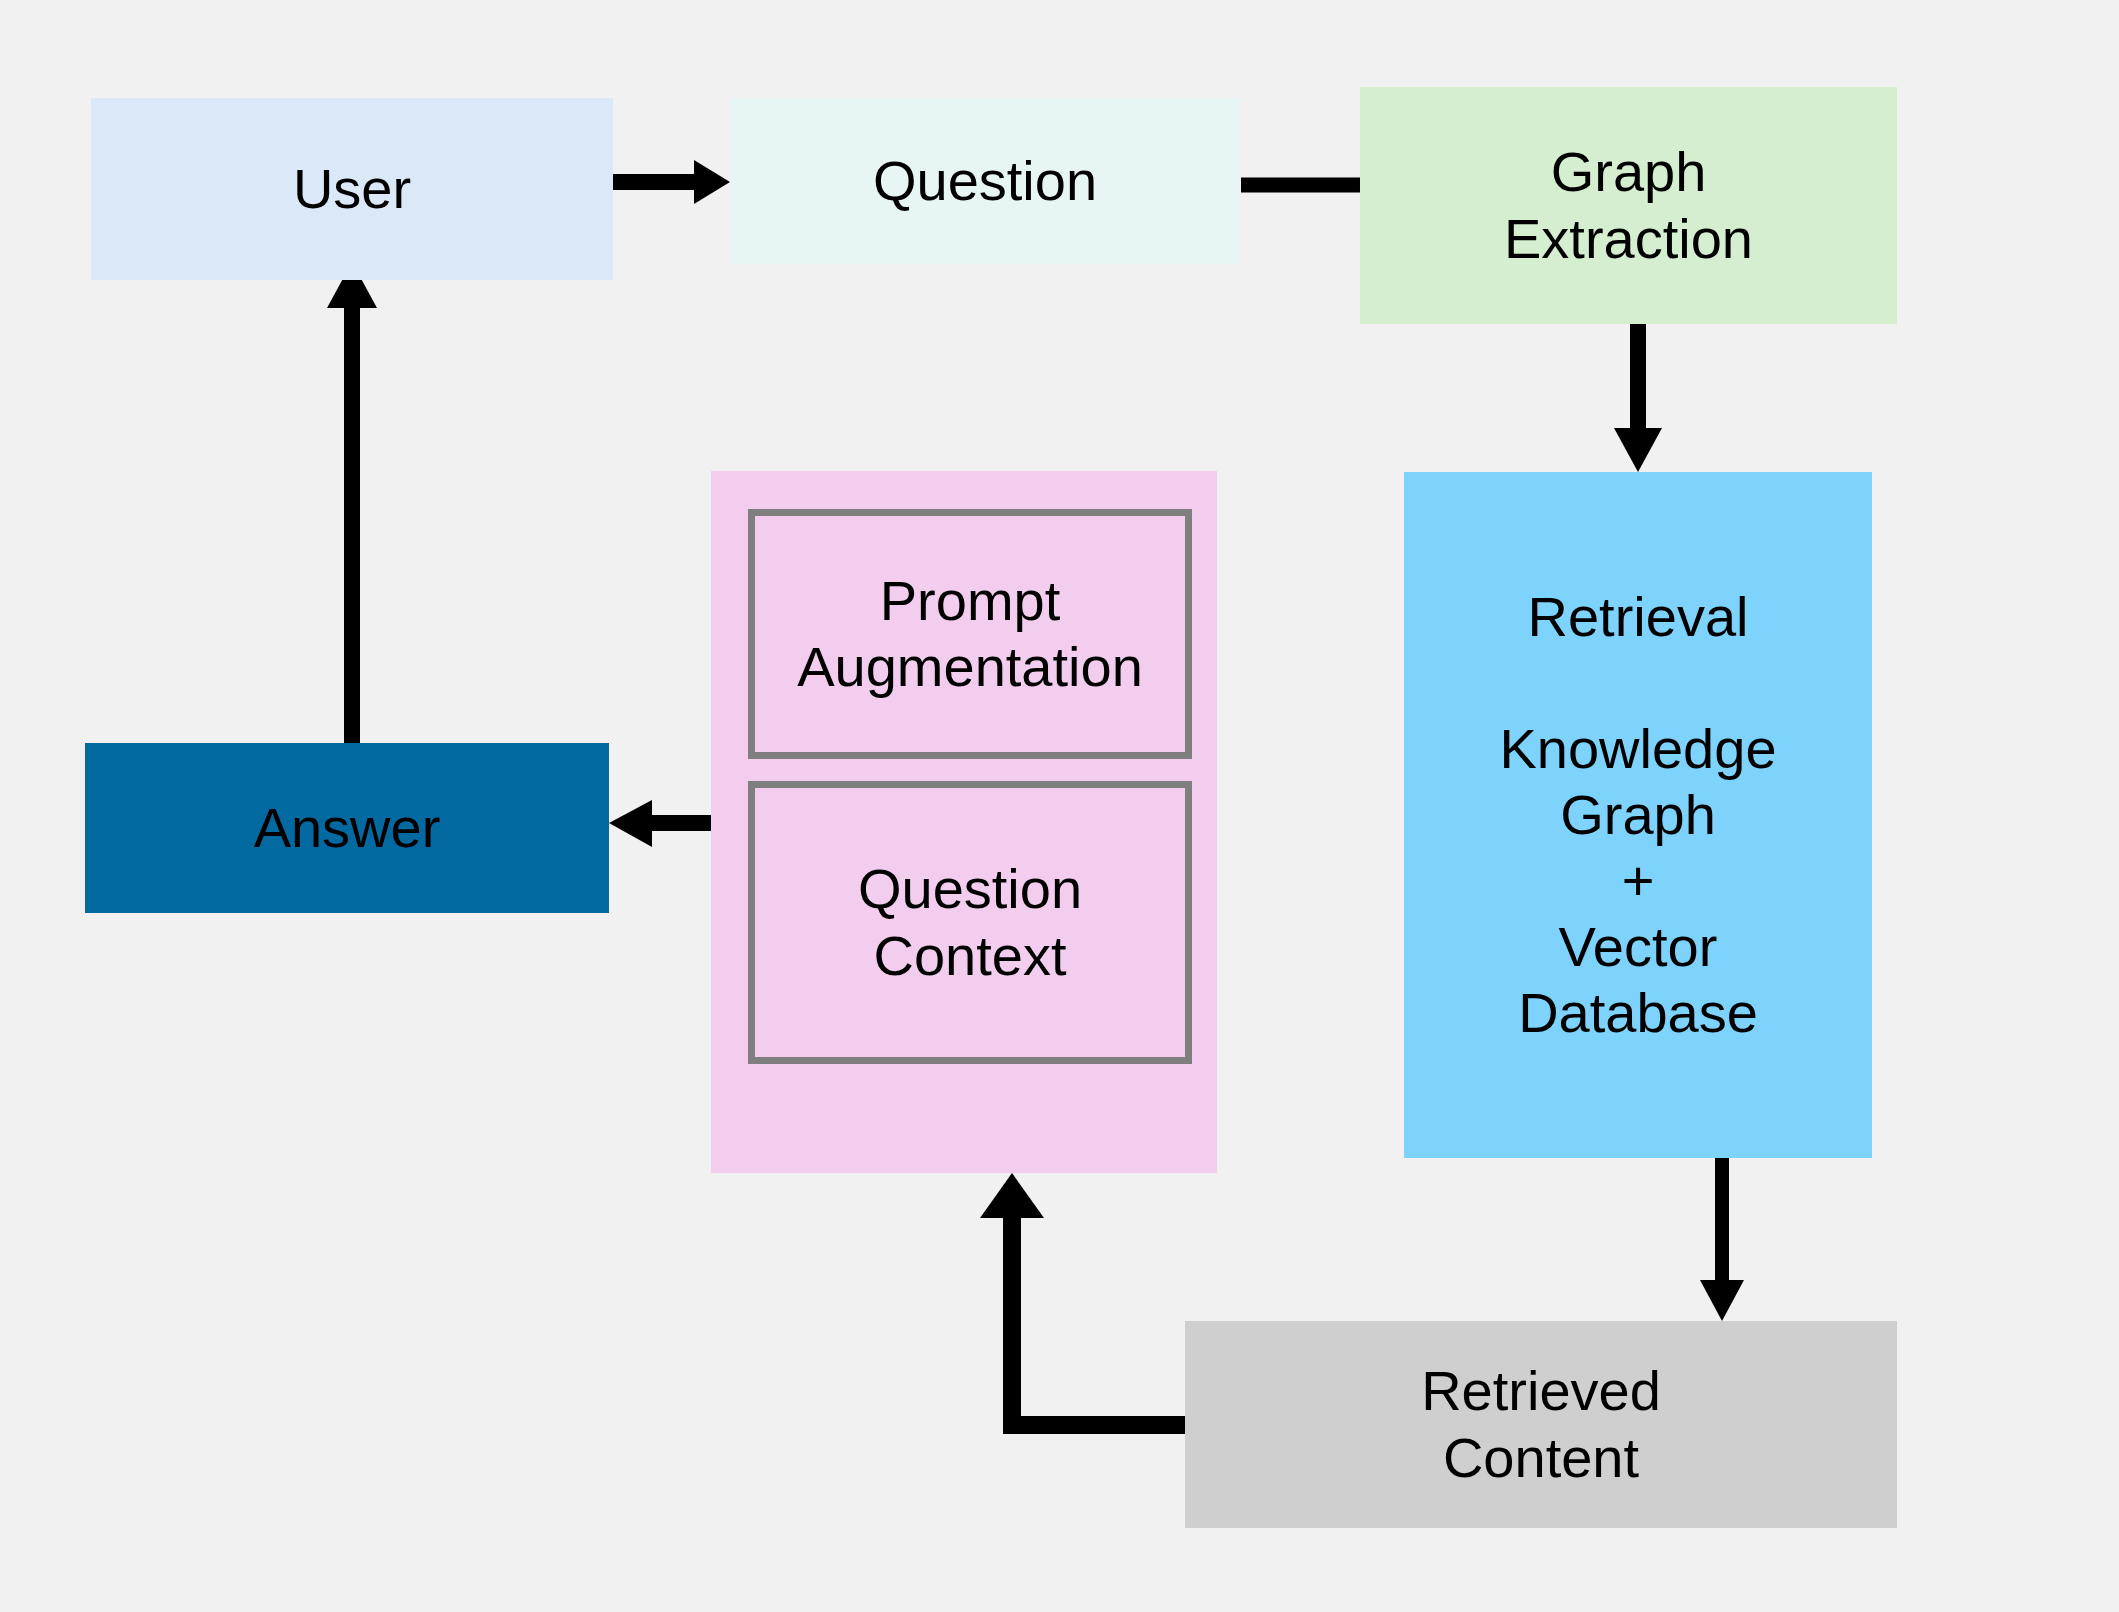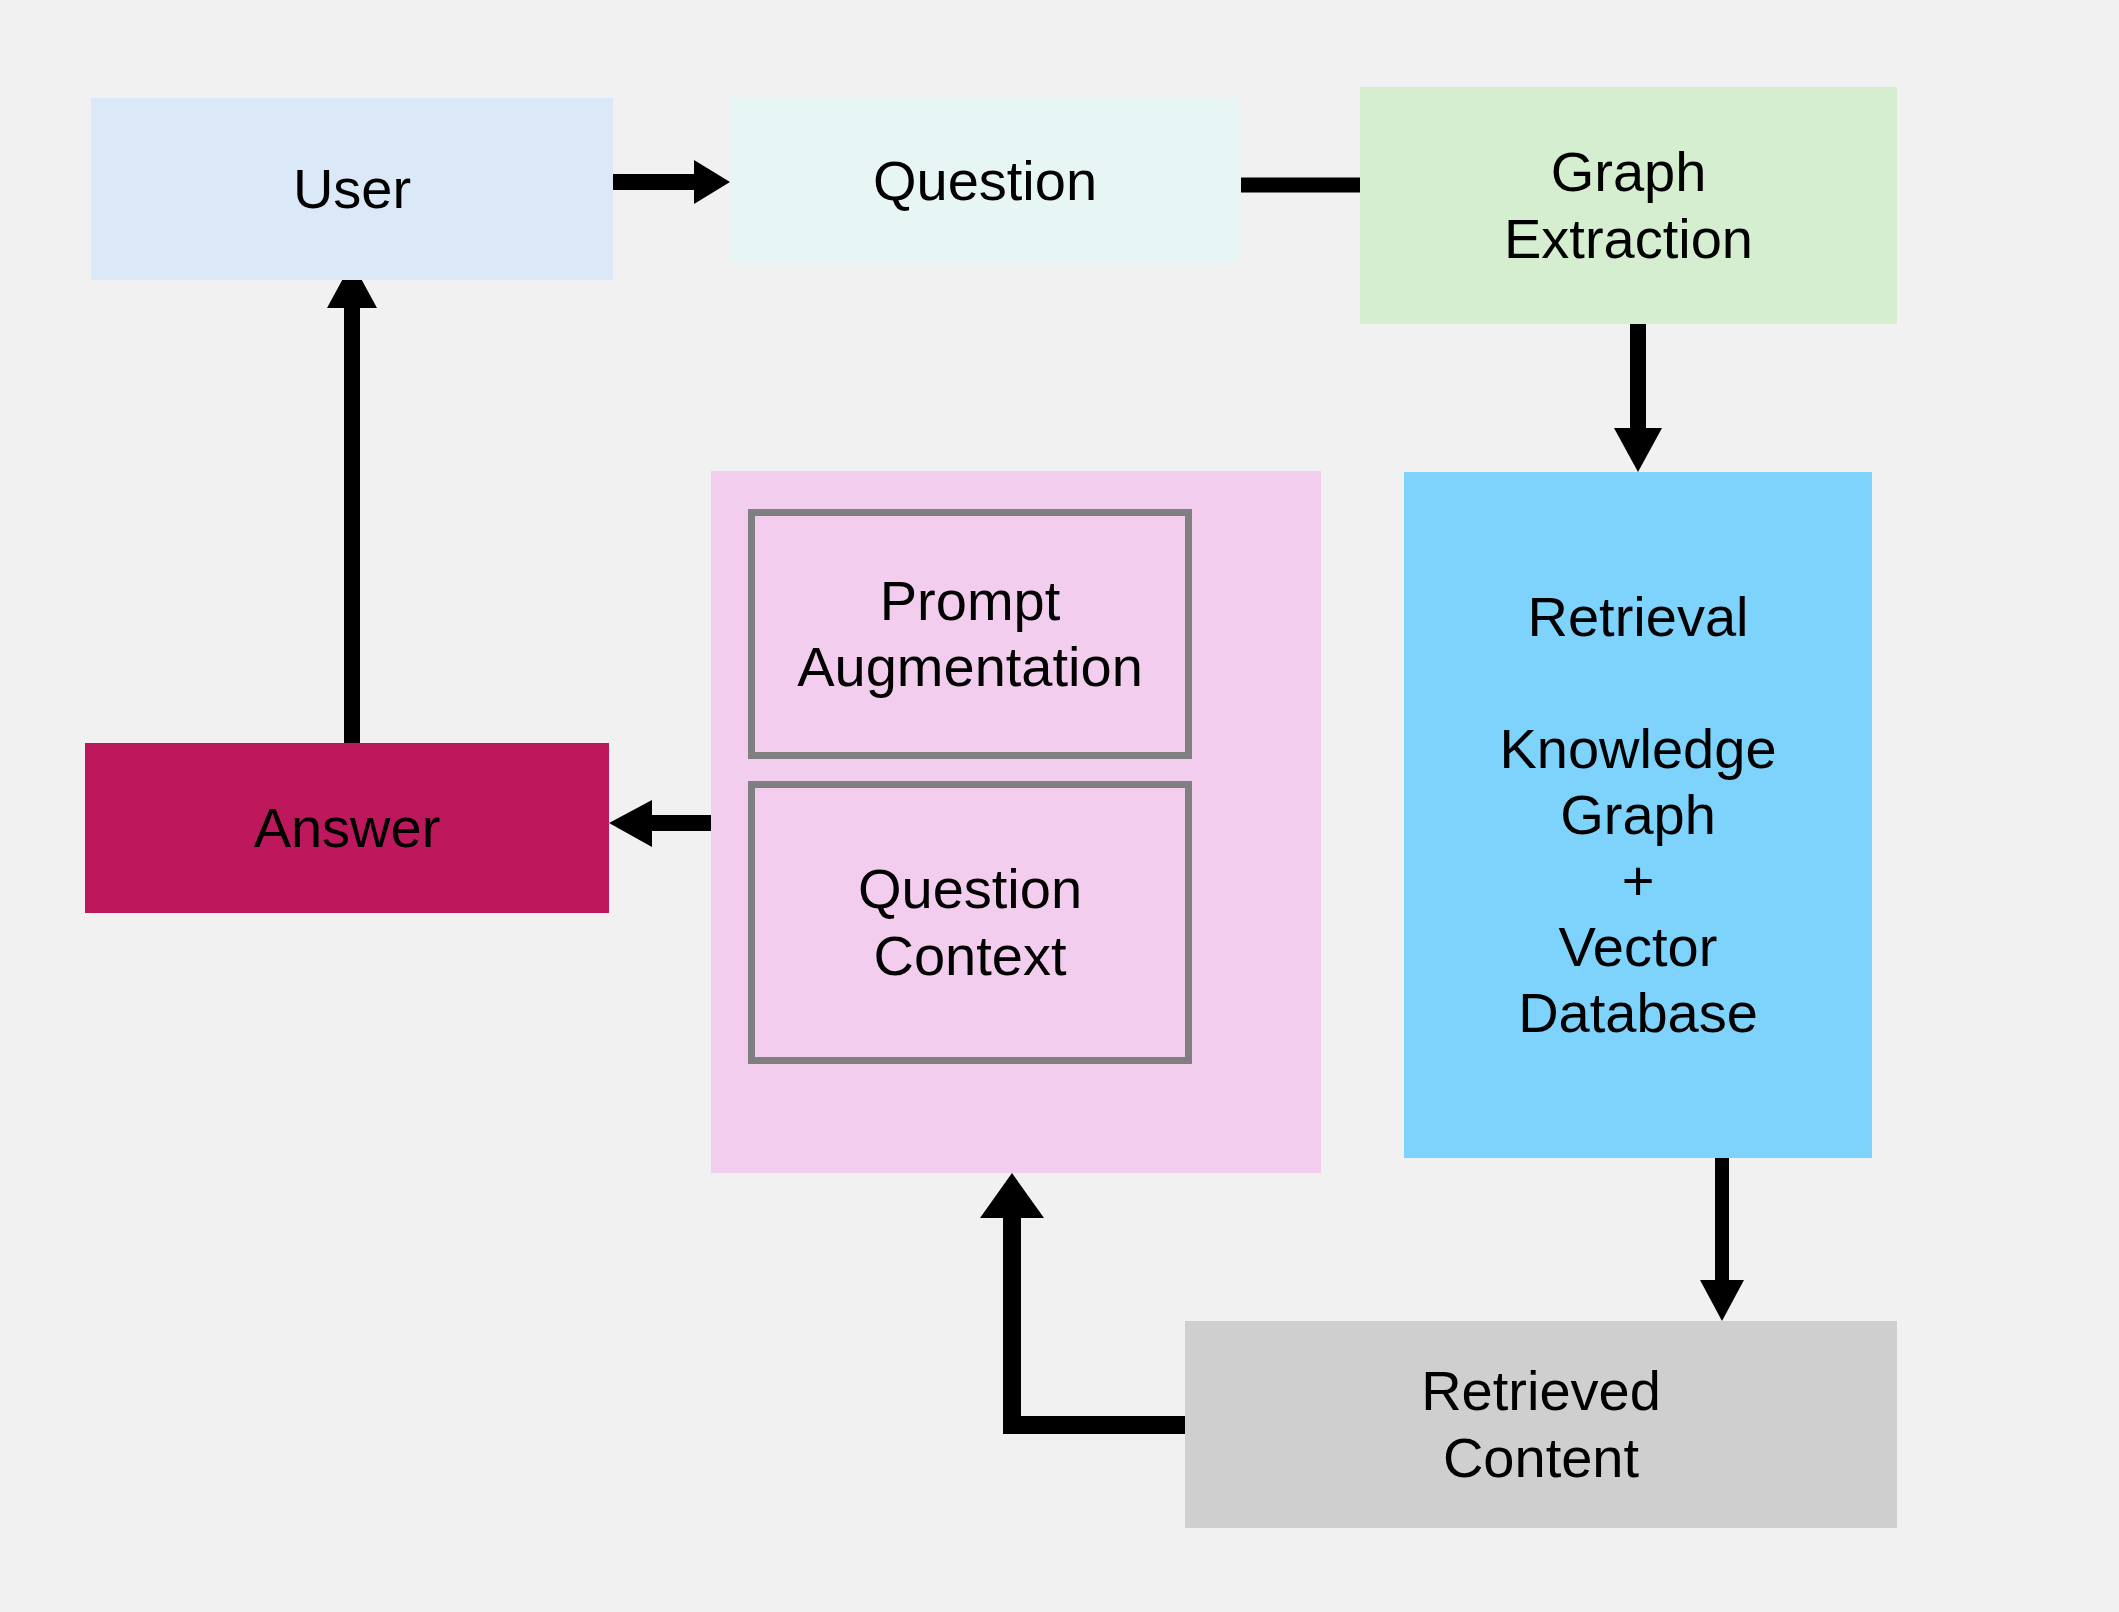--- a/index.html
+++ b/index.html
@@ -49,33 +49,33 @@
     background: #d4eecf;
     font-size: 56px;
   }
   #node-retrieval {
     left: 1404px; top: 472px; width: 468px; height: 686px;
     background: #7dd3fc;
     font-size: 56px;
   }
   #node-answer {
     left: 85px;  top: 743px; width: 524px; height: 170px;
-    background: #be185d;
+    background: #0369a1;
     font-size: 56px;
   }
   #node-retrieved-content {
     left: 1185px; top: 1321px; width: 712px; height: 207px;
     background: #cfcfcf;
     font-size: 56px;
   }
 
   
   #node-augmentation-group {
     position: absolute;
-    left: 711px; top: 471px; width: 610px; height: 702px;
+    left: 711px; top: 471px; width: 506px; height: 702px;
     background: #f2cdee;
   }
   .inner-box {
     position: absolute;
     box-sizing: border-box;
     border: 7px solid #7f7f7f;
     background: #f2cdee;
     display: flex;
     align-items: center;
     justify-content: center;

